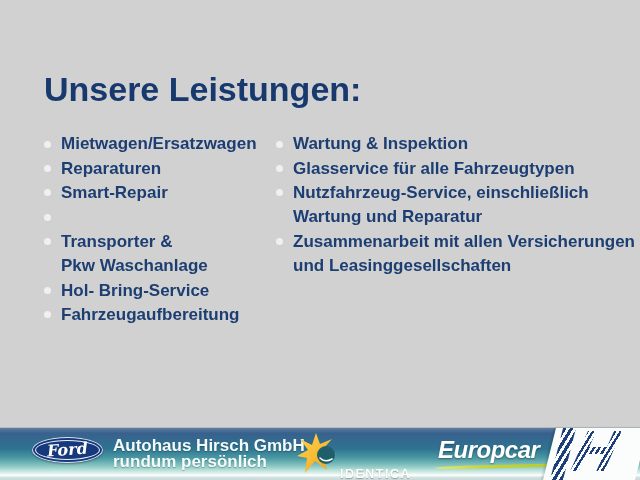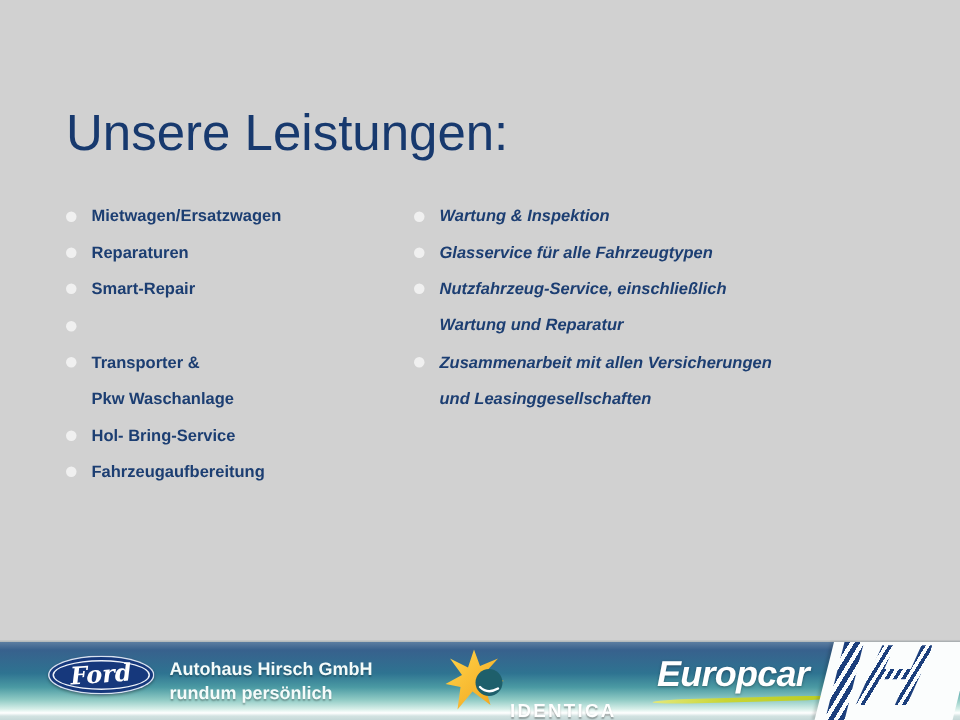--- a/index.html
+++ b/index.html
@@ -1,48 +1,48 @@
 <!DOCTYPE html>
 <html><head>
 <meta charset="utf-8">
 <style>
   html,body{margin:0;padding:0;}
   body{font-family:"Liberation Sans",sans-serif;}
   .stage{position:relative;width:640px;height:480px;background:#d1d1d1;overflow:hidden;}
 
   
-  .title{position:absolute;left:44px;top:70px;margin:0;font-size:34px;font-weight:400;
+  .title{position:absolute;left:44px;top:70px;margin:0;font-size:34px;font-weight:700;
          color:#17396e;letter-spacing:0;}
 
   
   .col{position:absolute;top:132px;}
   .col-left{left:44px;}
-  .col-right{left:276px;font-style:italic;}
+  .col-right{left:276px;}
   .row{display:flex;align-items:center;height:24.4px;}
   .dot{width:7px;height:7px;border-radius:50%;background:#f0f0f0;margin-right:10px;flex:0 0 auto;}
   .row.cont .dot{visibility:hidden;}
-  .txt{font-size:11px;font-weight:700;color:#1c3e72;white-space:nowrap;}
+  .txt{font-size:17px;font-weight:700;color:#1c3e72;white-space:nowrap;}
 
   
   .band{position:absolute;left:0;bottom:0;width:640px;height:52px;
         border-top:1px solid #b5babc;
         background:linear-gradient(180deg,#5c7da1 0%,#38618d 10%,#2e7391 40%,#4b9aa3 58%,
                    #8fcac4 74%,#d7efe9 86%,#ffffff 91%,#d2e2e1 95%,#c6d9d9 100%);}
 
   
   .ford-oval{position:absolute;left:32px;top:9px;width:71px;height:26px;border-radius:50%;
              background:#16387c;box-shadow:0 0 0 1px #d7e2ef inset, 0 1px 2px rgba(0,0,0,.35);
              display:flex;align-items:center;justify-content:center;}
   .ford-oval .ring{position:absolute;left:3px;top:3px;right:3px;bottom:3px;border-radius:50%;
              border:1.5px solid #eef3fa;}
   .ford-script{font-family:"DejaVu Serif",serif;font-style:italic;font-weight:700;
              font-size:16px;color:#ffffff;transform:rotate(-4deg);line-height:1;}
 
   .dealer{position:absolute;left:113px;top:10px;color:#f4fbfa;font-weight:700;
-          font-size:12px;line-height:16px;text-shadow:0 1px 1px rgba(0,0,0,.25);}
+          font-size:17px;line-height:16px;text-shadow:0 1px 1px rgba(0,0,0,.25);}
 
   
   .identica{position:absolute;left:296px;top:4px;width:130px;height:44px;}
   .identica svg{position:absolute;left:0;top:0;}
   .identica-label{position:absolute;left:44px;top:15px;font-size:12.5px;font-weight:700;
           letter-spacing:1.5px;color:#ffffff;text-shadow:0 1px 1px rgba(0,0,0,.3);margin-top:20px;}
 
   
   .europcar{position:absolute;left:438px;top:8px;width:120px;height:38px;}
   .europcar-word{font-size:24px;font-weight:700;font-style:italic;color:#ffffff;

